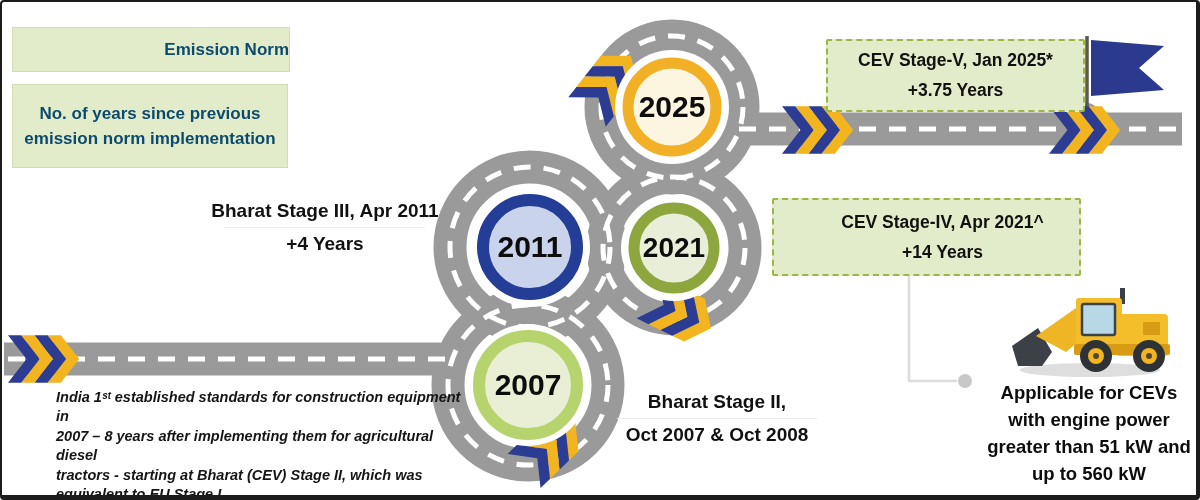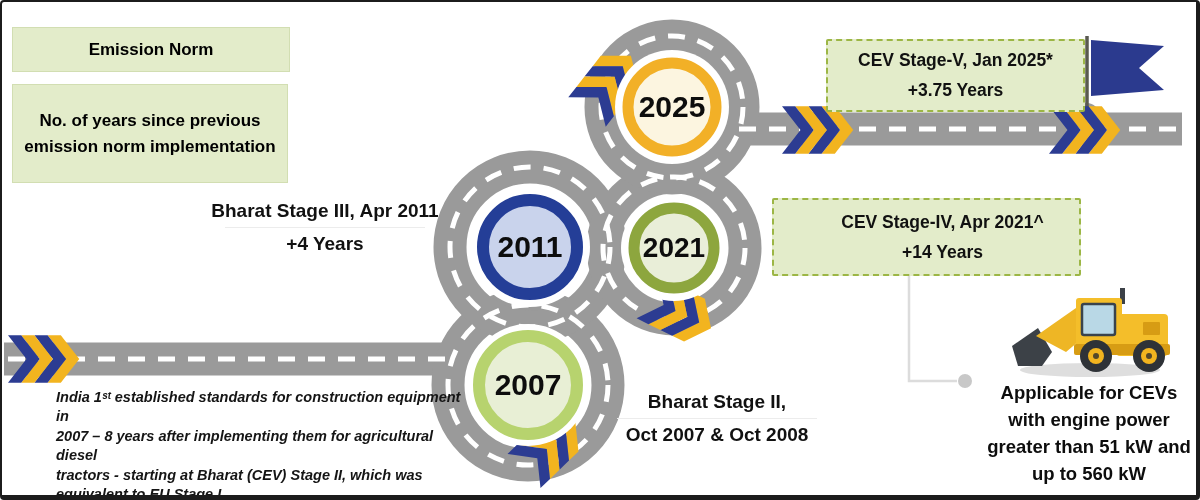--- a/index.html
+++ b/index.html
@@ -8,31 +8,31 @@
     font-family:"Liberation Sans", sans-serif;overflow:hidden;
   }
   .frame{
     position:absolute;inset:0;z-index:5;pointer-events:none;
     border-style:solid;border-color:#1c1c1c;border-width:2px 4px 5px 2px;border-radius:4px;
   }
   .layer-svg{position:absolute;left:0;top:0;z-index:1;}
   .txt{position:absolute;z-index:2;color:#111;}
   .greenbox{
     position:absolute;z-index:2;background:#e3ecca;border:1px solid #d2deb2;
-    display:flex;flex-direction:column;align-items:center;justify-content:center;
-    text-align:center;color:#000000;font-weight:bold;
+    display:flex;flex-direction:column;align-items:flex-end;justify-content:center;
+    text-align:center;color:#0c4a6e;font-weight:bold;
   }
   .dashedbox{
     position:absolute;z-index:2;background:#e3ecca;border:2px dashed #9cb645;border-radius:2px;
     display:flex;flex-direction:column;align-items:center;justify-content:center;
     text-align:center;color:#111;font-weight:bold;font-size:17.5px;
   }
   .dashedbox .l1{margin-bottom:9px;}
   .legend1{left:12px;top:27px;width:276px;height:43px;font-size:17px;}
-  .legend2{left:12px;top:84px;width:276px;height:99px;font-size:17px;line-height:1.5;padding:0 9px;box-sizing:border-box;}
+  .legend2{left:12px;top:84px;width:276px;height:84px;font-size:17px;line-height:1.5;padding:0 9px;box-sizing:border-box;}
   .cev5{left:826px;top:39px;width:255px;height:69px;}
   .cev4{left:772px;top:198px;width:273px;height:74px;padding-left:32px;}
   .roadlabel{
     position:absolute;z-index:2;text-align:center;font-weight:bold;font-size:19px;color:#111;
   }
   .roadlabel .divider{border-top:1px solid #ececec;margin:5px 20px;}
   .bs3{left:205px;top:200px;width:240px;}
   .bs2{left:597px;top:391px;width:240px;}
   .yearlabel{
     position:absolute;z-index:3;width:120px;text-align:center;font-weight:bold;color:#0d0d0d;

